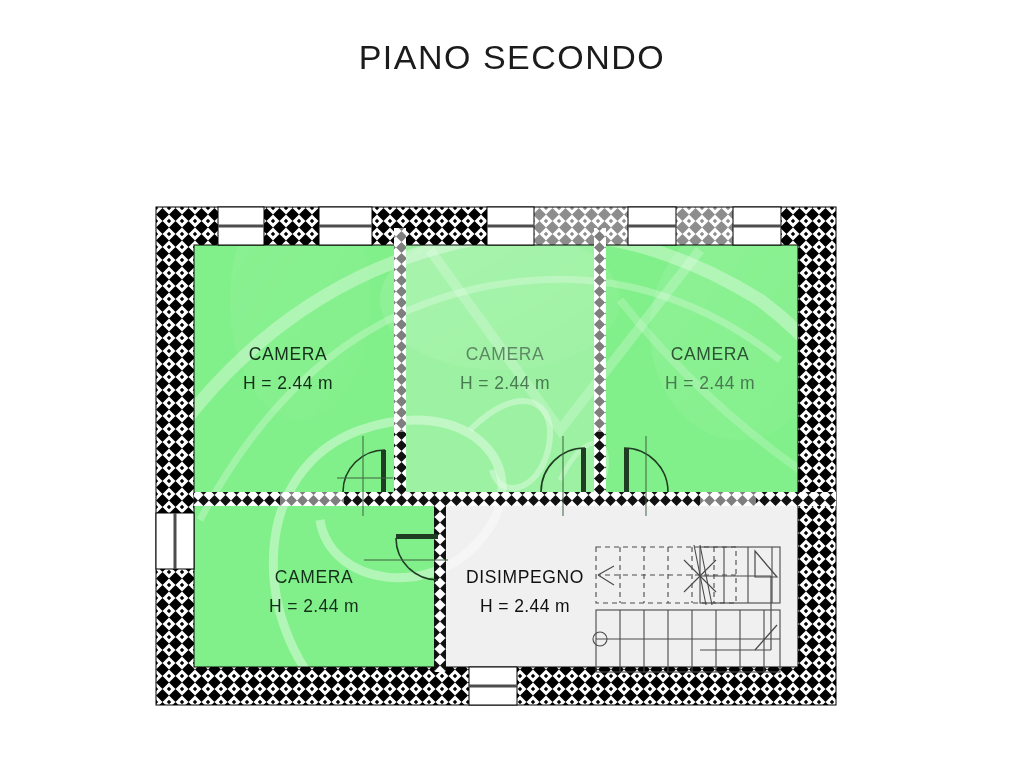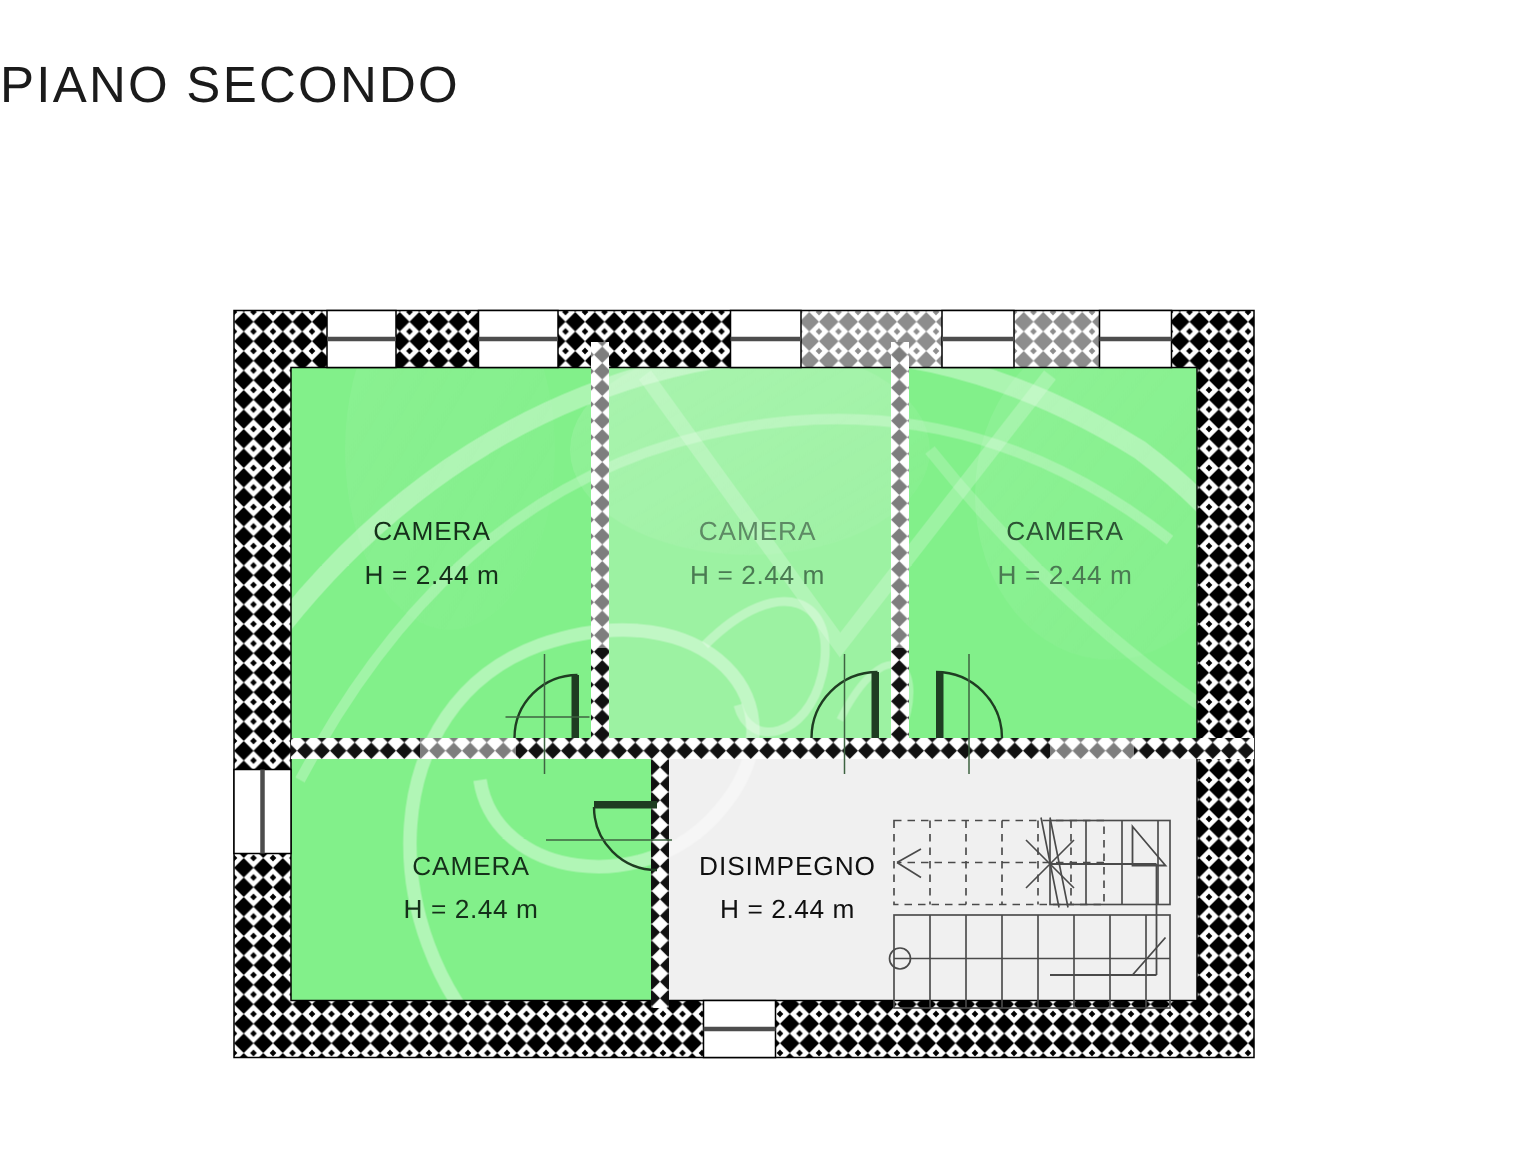--- a/index.html
+++ b/index.html
@@ -18,21 +18,21 @@
     position: relative;
     width: 1024px;
     height: 768px;
     background: #ffffff;
   }
   #plan-title {
     position: absolute;
     left: 0;
     top: 38px;
     width: 1024px;
-    text-align: left;
+    text-align: center;
     font-family: "Liberation Sans", sans-serif;
     font-size: 34px;
     font-weight: 400;
     letter-spacing: 1.5px;
     color: #1b1b1b;
     user-select: none;
   }
   #floorplan-svg {
     position: absolute;
     left: 0;

